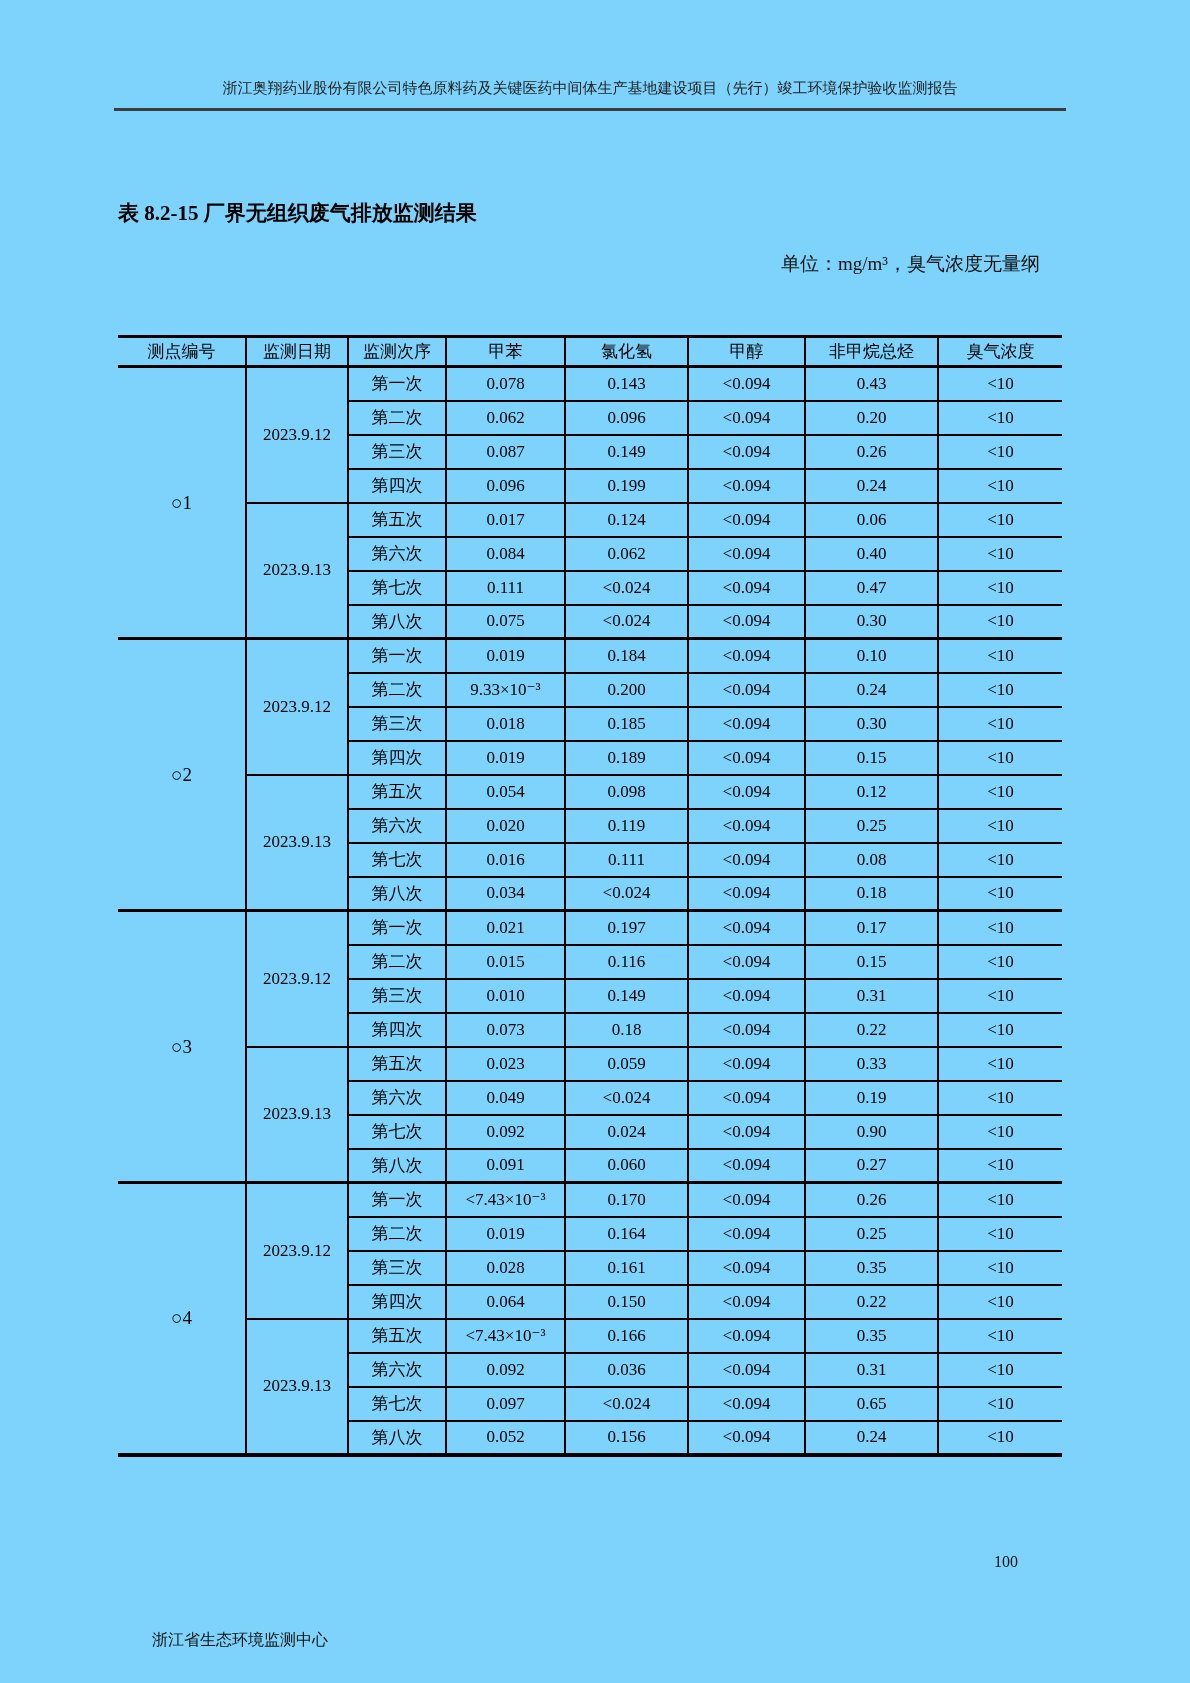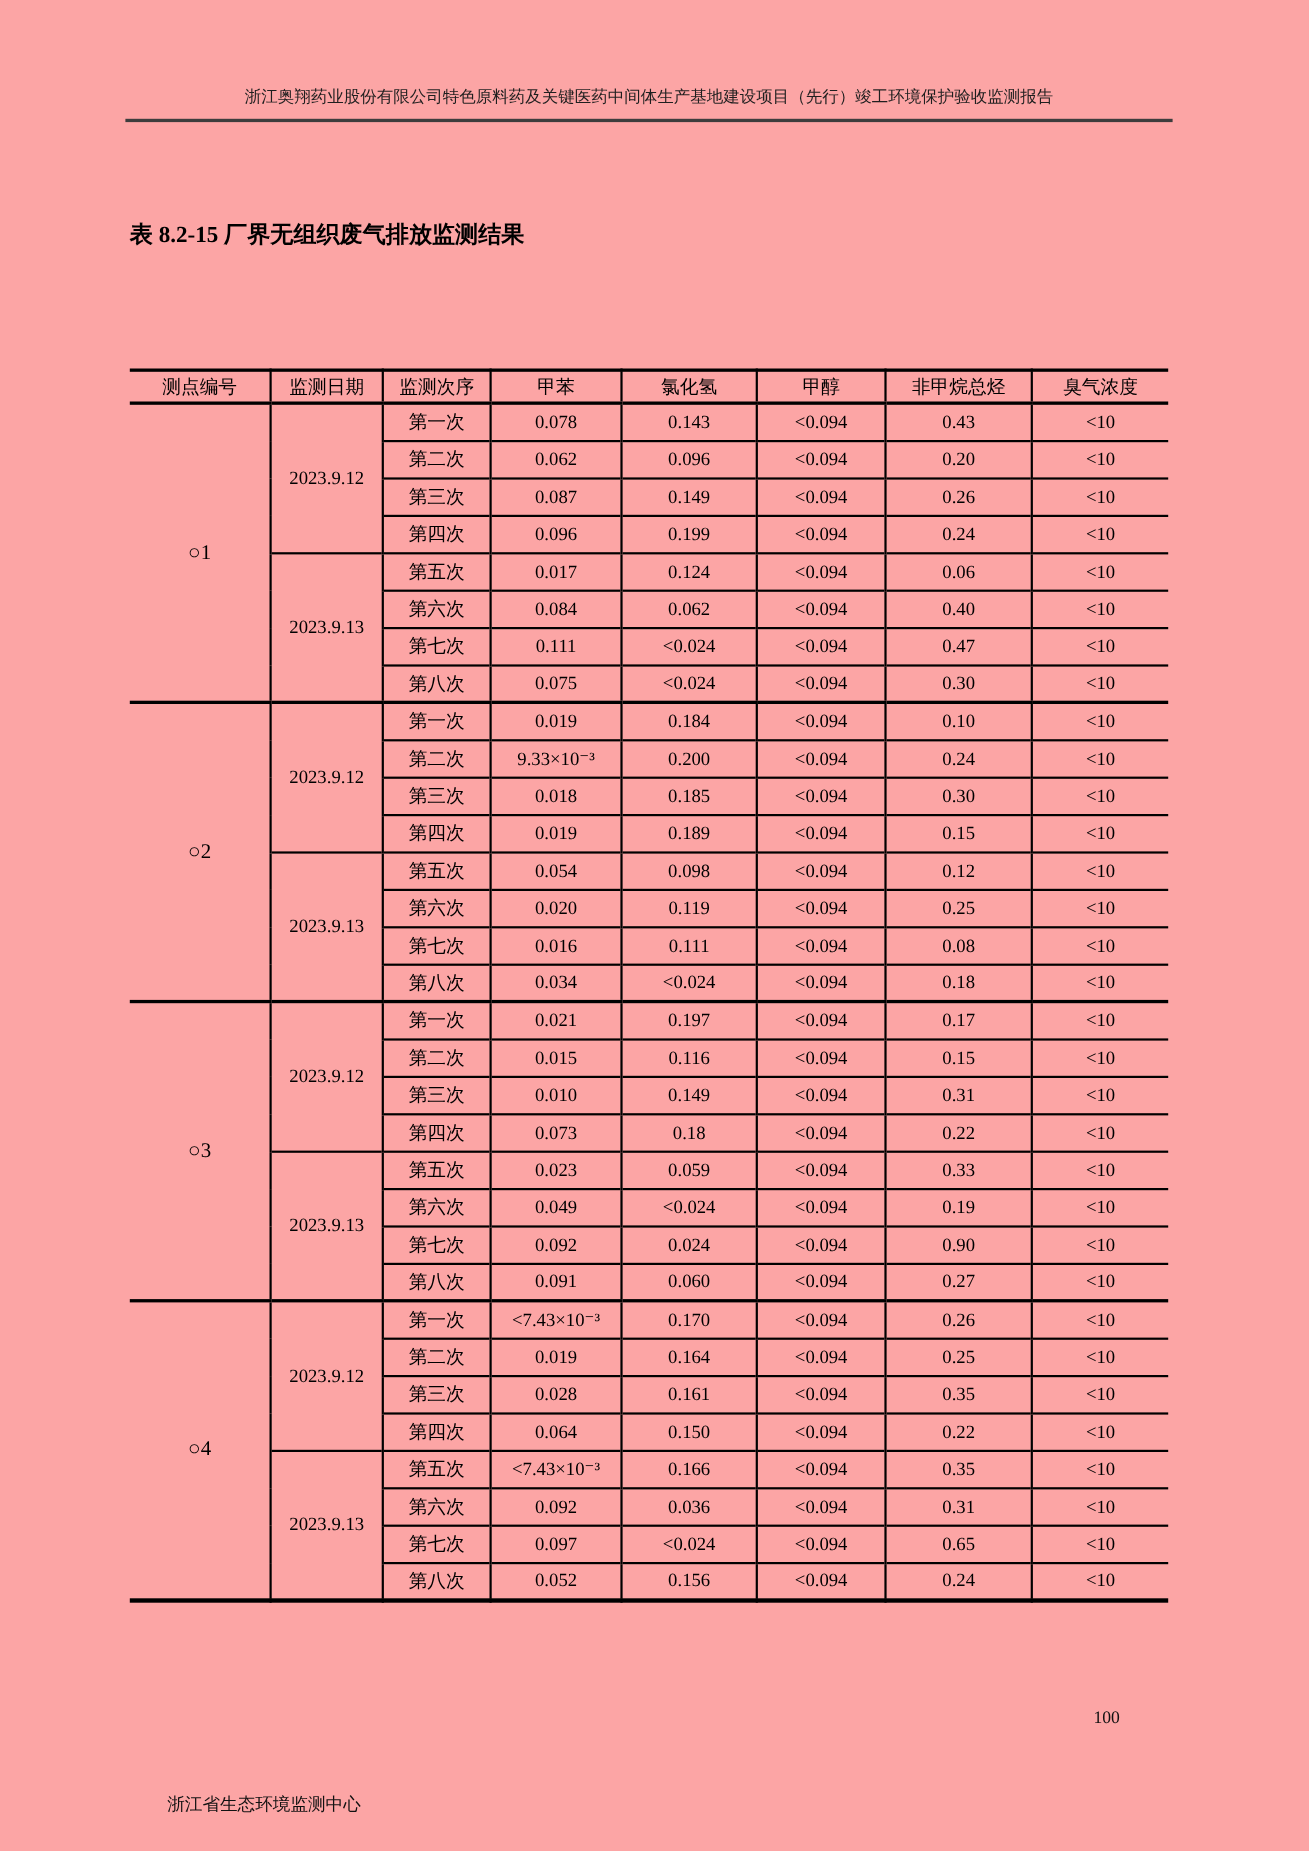--- a/index.html
+++ b/index.html
@@ -1,21 +1,21 @@
 <!DOCTYPE html>
 <html><head>
 <meta charset="utf-8">
 <style>
   html, body { margin: 0; padding: 0; background: #e8e8e8; }
   .page {
     position: relative;
     width: 1190px;
     height: 1683px;
     margin: 0 auto;
-    background: #fca5a5;
+    background: #7dd3fc;
     font-family: "Liberation Serif", "DejaVu Serif", serif;
     color: #000;
     overflow: hidden;
   }
   .doc-header {
     position: absolute;
     top: 79px;
     left: 118px;
     width: 944px;
     text-align: center;
@@ -110,20 +110,21 @@
 <body>
 
 <div class="page" data-name="document-page">
 
   <div class="doc-header" data-name="running-header">浙江奥翔药业股份有限公司特色原料药及关键医药中间体生产基地建设项目（先行）竣工环境保护验收监测报告</div>
   <div class="header-rule" data-name="header-rule"></div>
 
 
   <div class="tbl-title" data-name="table-title">表 8.2-15  厂界无组织废气排放监测结果</div>
 
+  <div class="unit-note" data-name="unit-note">单位：mg/m³，臭气浓度无量纲</div>
 
   <table class="tbl" data-name="monitoring-results-table">
     <colgroup>
       <col style="width:128px">
       <col style="width:102px">
       <col style="width:98px">
       <col style="width:119px">
       <col style="width:123px">
       <col style="width:117px">
       <col style="width:133px">

